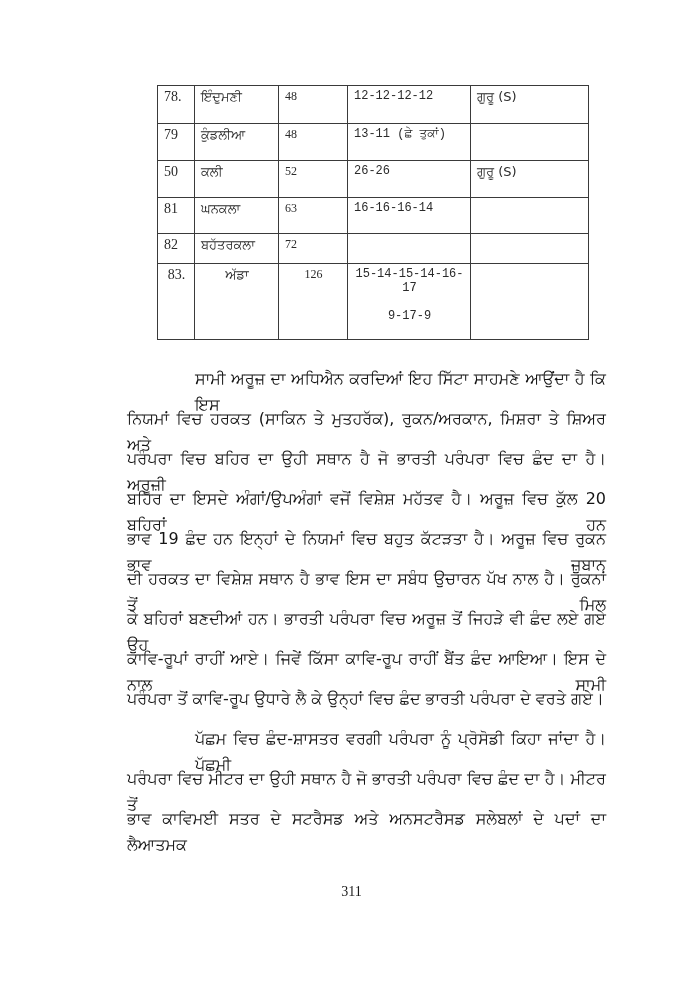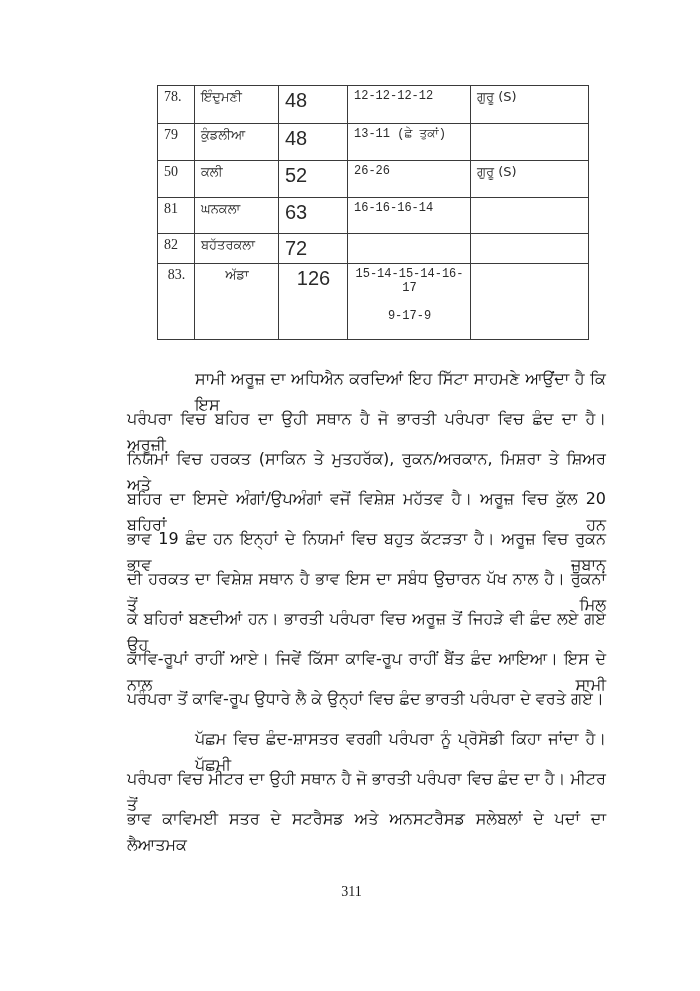--- a/index.html
+++ b/index.html
@@ -18,21 +18,21 @@
     width:431px;
     font-size:13px;color:#2a2a2a;
   }
   .chhand-table td{
     border:1px solid #3a3a3a;
     vertical-align:top;
     padding:3px 5px 2px 6px;
     overflow:hidden;
   }
   .chhand-table td.serial{font-family:"Liberation Serif","DejaVu Serif",serif;font-size:14px;}
-  .chhand-table td.matras{font-family:Liberation Sans, sans-serif;font-size:20px;margin-top:32px;}
+  .chhand-table td.matras{font-family:Liberation Serif, serif;font-size:12px;margin-top:32px;}
   .chhand-table td.pattern{font-family:Liberation Mono, monospace;font-size:12px;}
   .chhand-table td.pattern div{margin-bottom:14px;}
   .chhand-table tr.r0{height:38px;}
   .chhand-table tr.r1{height:37px;}
   .chhand-table tr.r2{height:37px;}
   .chhand-table tr.r3{height:36px;}
   .chhand-table tr.r4{height:30px;}
   .chhand-table tr.r5{height:76px;text-align:center;}
   
   .body-text{
@@ -124,22 +124,22 @@
           <div>15-14-15-14-16-17</div>
           <div>9-17-9</div>
         </td>
     <td class="note"></td>
   </tr>
     </tbody>
 </table>
 
 <div class="body-text" id="body-text">
     <div class="body-line justify indent">ਸਾਮੀ ਅਰੂਜ਼ ਦਾ ਅਧਿਐਨ ਕਰਦਿਆਂ ਇਹ ਸਿੱਟਾ ਸਾਹਮਣੇ ਆਉਂਦਾ ਹੈ ਕਿ ਇਸ</div>
+    <div class="body-line justify">ਨਿਯਮਾਂ ਵਿਚ ਹਰਕਤ (ਸਾਕਿਨ ਤੇ ਮੁਤਹਰੱਕ), ਰੁਕਨ/ਅਰਕਾਨ, ਮਿਸ਼ਰਾ ਤੇ ਸ਼ਿਅਰ ਅਤੇ</div>
     <div class="body-line justify">ਪਰੰਪਰਾ ਵਿਚ ਬਹਿਰ ਦਾ ਉਹੀ ਸਥਾਨ ਹੈ ਜੋ ਭਾਰਤੀ ਪਰੰਪਰਾ ਵਿਚ ਛੰਦ ਦਾ ਹੈ। ਅਰੂਜ਼ੀ</div>
-    <div class="body-line justify">ਨਿਯਮਾਂ ਵਿਚ ਹਰਕਤ (ਸਾਕਿਨ ਤੇ ਮੁਤਹਰੱਕ), ਰੁਕਨ/ਅਰਕਾਨ, ਮਿਸ਼ਰਾ ਤੇ ਸ਼ਿਅਰ ਅਤੇ</div>
     <div class="body-line justify">ਬਹਿਰ ਦਾ ਇਸਦੇ ਅੰਗਾਂ/ਉਪਅੰਗਾਂ ਵਜੋਂ ਵਿਸ਼ੇਸ਼ ਮਹੱਤਵ ਹੈ। ਅਰੂਜ਼ ਵਿਚ ਕੁੱਲ 20 ਬਹਿਰਾਂ ਹਨ</div>
     <div class="body-line justify">ਭਾਵ 19 ਛੰਦ ਹਨ ਇਨ੍ਹਾਂ ਦੇ ਨਿਯਮਾਂ ਵਿਚ ਬਹੁਤ ਕੱਟੜਤਾ ਹੈ। ਅਰੂਜ਼ ਵਿਚ ਰੁਕਨ ਭਾਵ ਜ਼ੁਬਾਨ</div>
     <div class="body-line justify">ਦੀ ਹਰਕਤ ਦਾ ਵਿਸ਼ੇਸ਼ ਸਥਾਨ ਹੈ ਭਾਵ ਇਸ ਦਾ ਸਬੰਧ ਉਚਾਰਨ ਪੱਖ ਨਾਲ ਹੈ। ਰੁਕਨਾਂ ਤੋਂ ਮਿਲ</div>
     <div class="body-line justify">ਕੇ ਬਹਿਰਾਂ ਬਣਦੀਆਂ ਹਨ। ਭਾਰਤੀ ਪਰੰਪਰਾ ਵਿਚ ਅਰੂਜ਼ ਤੋਂ ਜਿਹੜੇ ਵੀ ਛੰਦ ਲਏ ਗਏ ਉਹ</div>
     <div class="body-line justify">ਕਾਵਿ-ਰੂਪਾਂ ਰਾਹੀਂ ਆਏ। ਜਿਵੇਂ ਕਿੱਸਾ ਕਾਵਿ-ਰੂਪ ਰਾਹੀਂ ਬੈਂਤ ਛੰਦ ਆਇਆ। ਇਸ ਦੇ ਨਾਲ ਸਾਮੀ</div>
     <div class="body-line">ਪਰੰਪਰਾ ਤੋਂ ਕਾਵਿ-ਰੂਪ ਉਧਾਰੇ ਲੈ ਕੇ ਉਨ੍ਹਾਂ ਵਿਚ ਛੰਦ ਭਾਰਤੀ ਪਰੰਪਰਾ ਦੇ ਵਰਤੇ ਗਏ।</div>
     <div class="body-line justify indent">ਪੱਛਮ ਵਿਚ ਛੰਦ-ਸ਼ਾਸਤਰ ਵਰਗੀ ਪਰੰਪਰਾ ਨੂੰ ਪ੍ਰੋਸੋਡੀ ਕਿਹਾ ਜਾਂਦਾ ਹੈ। ਪੱਛਮੀ</div>
     <div class="body-line justify">ਪਰੰਪਰਾ ਵਿਚ ਮੀਟਰ ਦਾ ਉਹੀ ਸਥਾਨ ਹੈ ਜੋ ਭਾਰਤੀ ਪਰੰਪਰਾ ਵਿਚ ਛੰਦ ਦਾ ਹੈ। ਮੀਟਰ ਤੋਂ</div>
     <div class="body-line justify">ਭਾਵ ਕਾਵਿਮਈ ਸਤਰ ਦੇ ਸਟਰੈਸਡ ਅਤੇ ਅਨਸਟਰੈਸਡ ਸਲੇਬਲਾਂ ਦੇ ਪਦਾਂ ਦਾ ਲੈਆਤਮਕ</div>
   </div>

